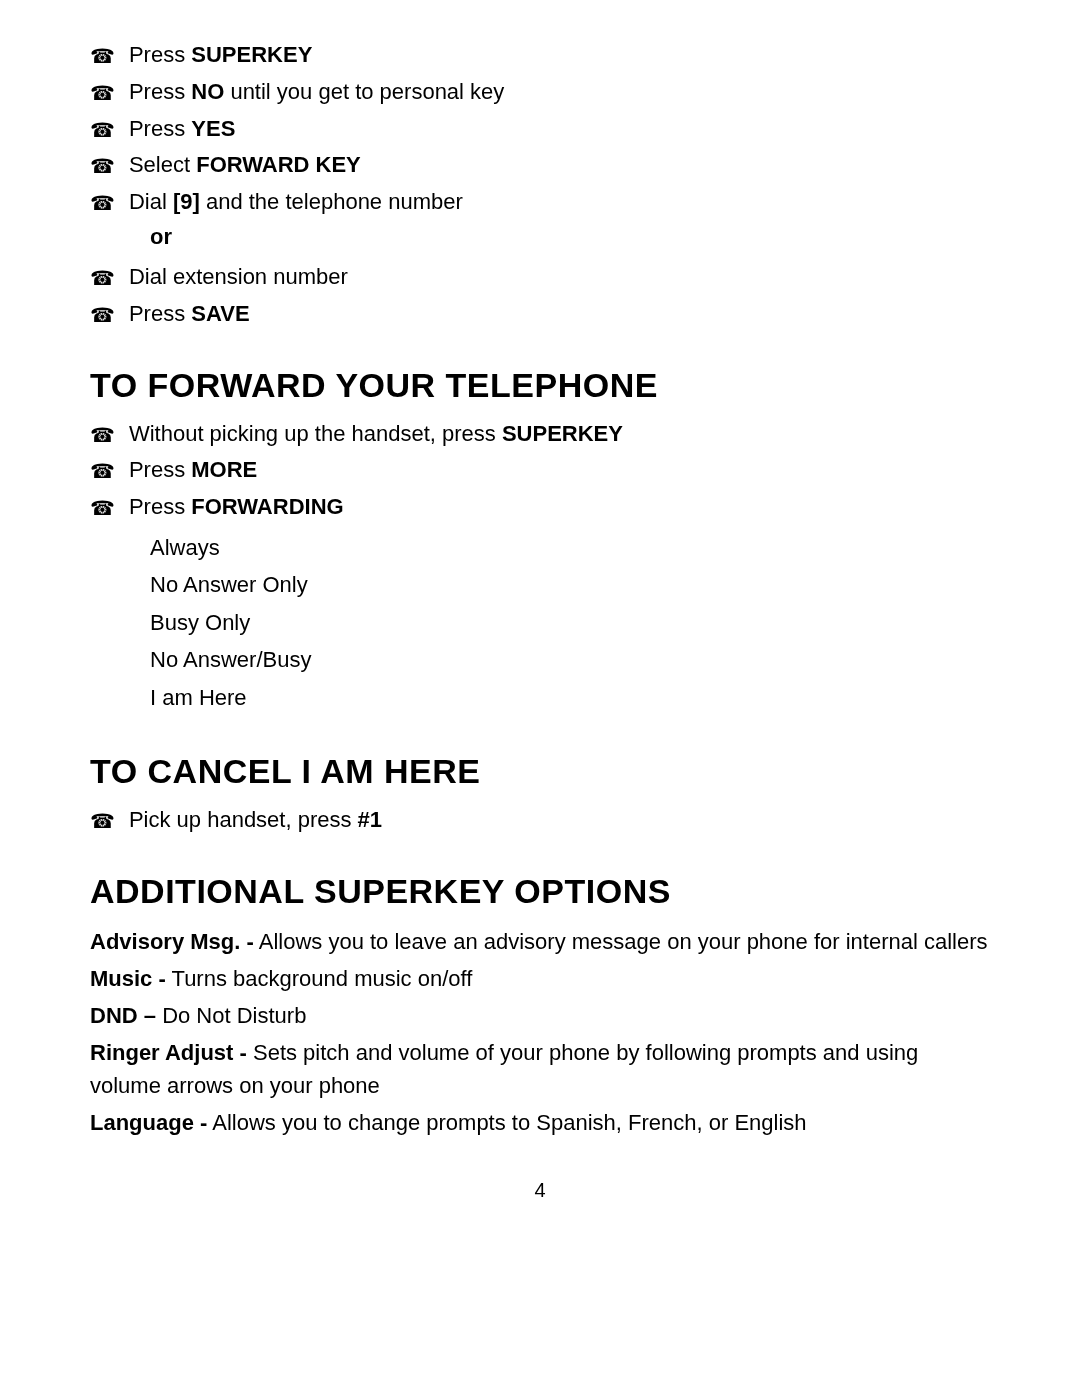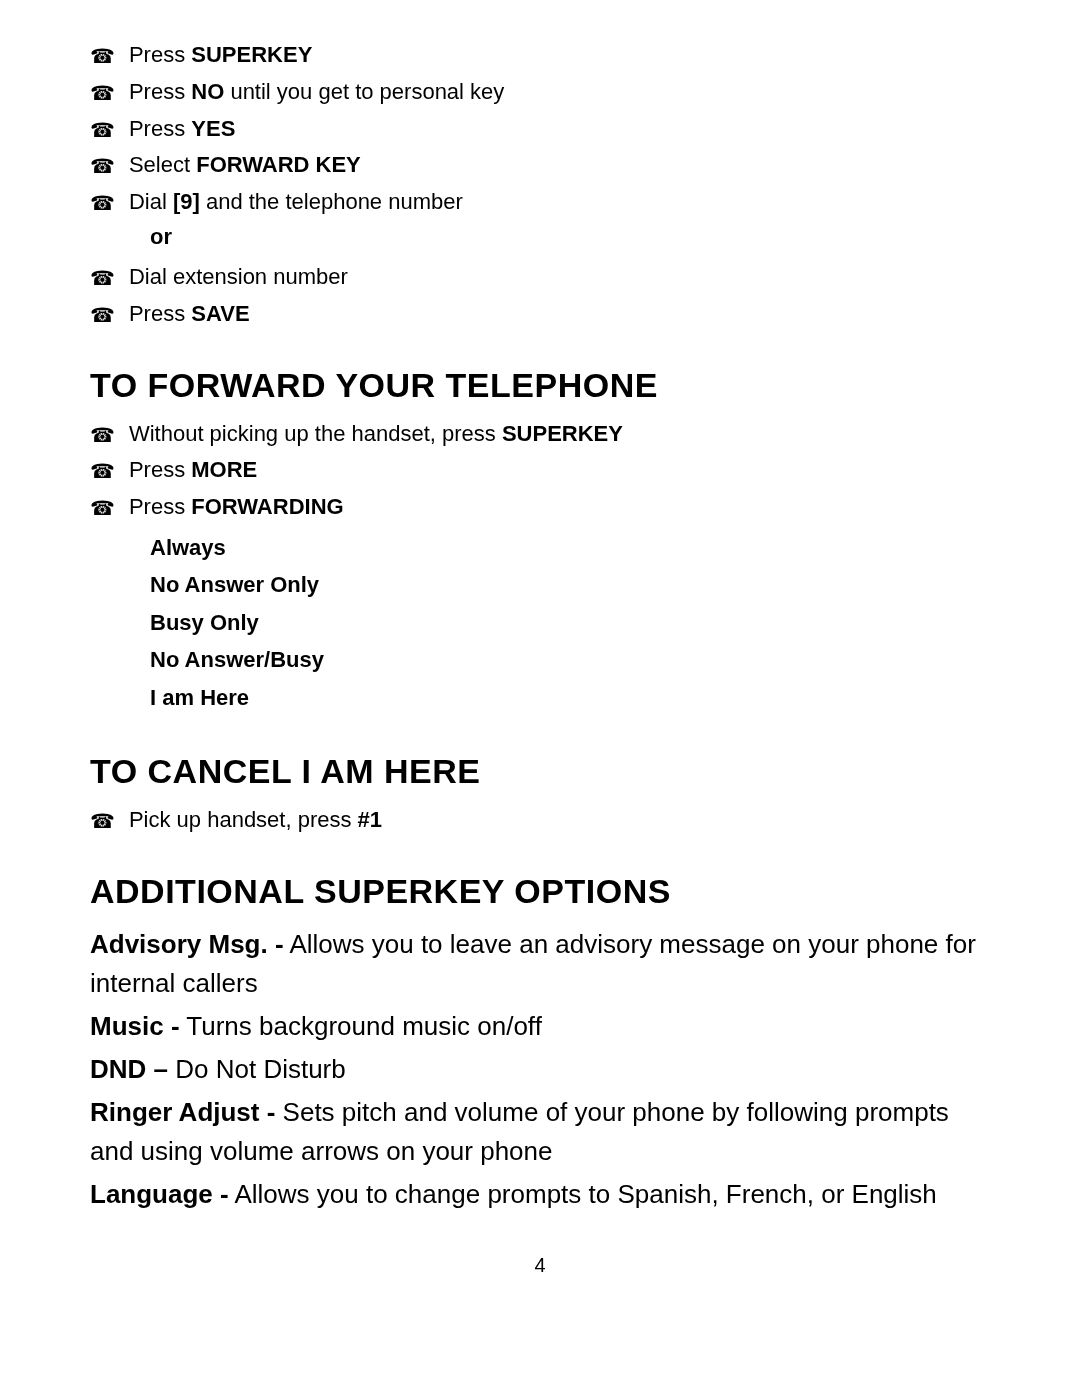--- a/index.html
+++ b/index.html
@@ -64,36 +64,36 @@
     }
 
     .forward-options {
       margin-left: 60px;
       margin-top: 4px;
       font-size: 22px;
       line-height: 1.7;
     }
 
     .forward-options div {
-      font-weight: bold;
+      font-weight: normal;
     }
 
     .follow-prompts {
       font-size: 22px;
       margin-bottom: 4px;
       margin-left: 0;
       line-height: 1.4;
     }
 
     .additional-section {
       margin-bottom: 0;
     }
 
     .additional-section p {
-      font-size: 26px;
+      font-size: 22px;
       line-height: 1.5;
       margin-bottom: 4px;
     }
 
     .page-number {
       text-align: center;
       font-size: 20px;
       margin-top: 40px;
     }
   </style>

